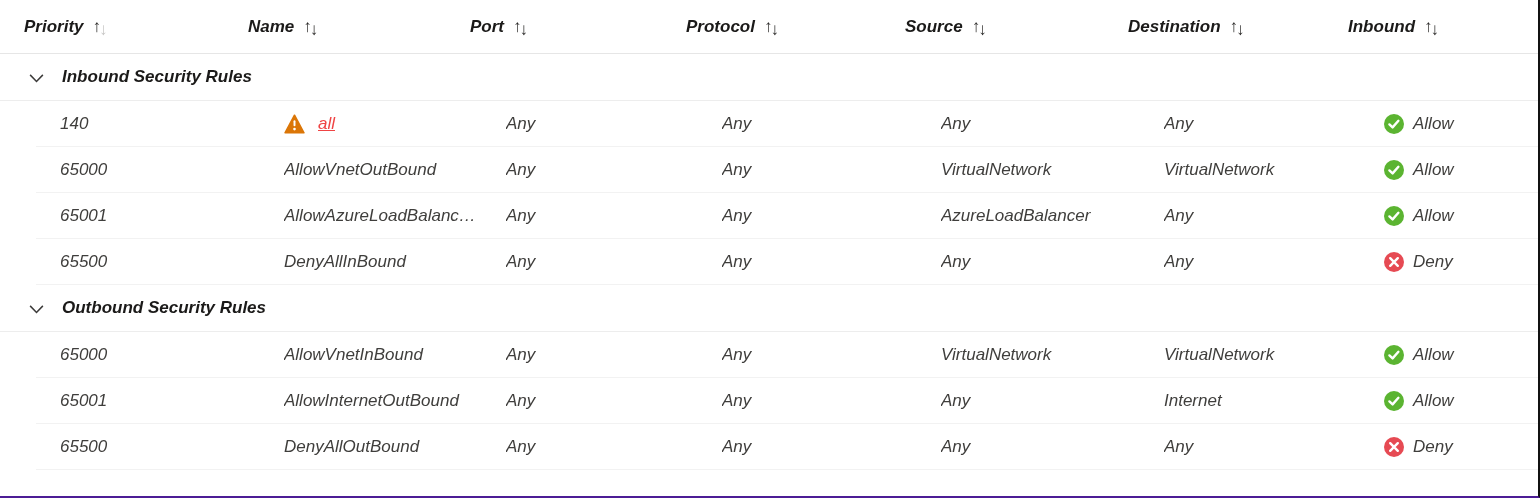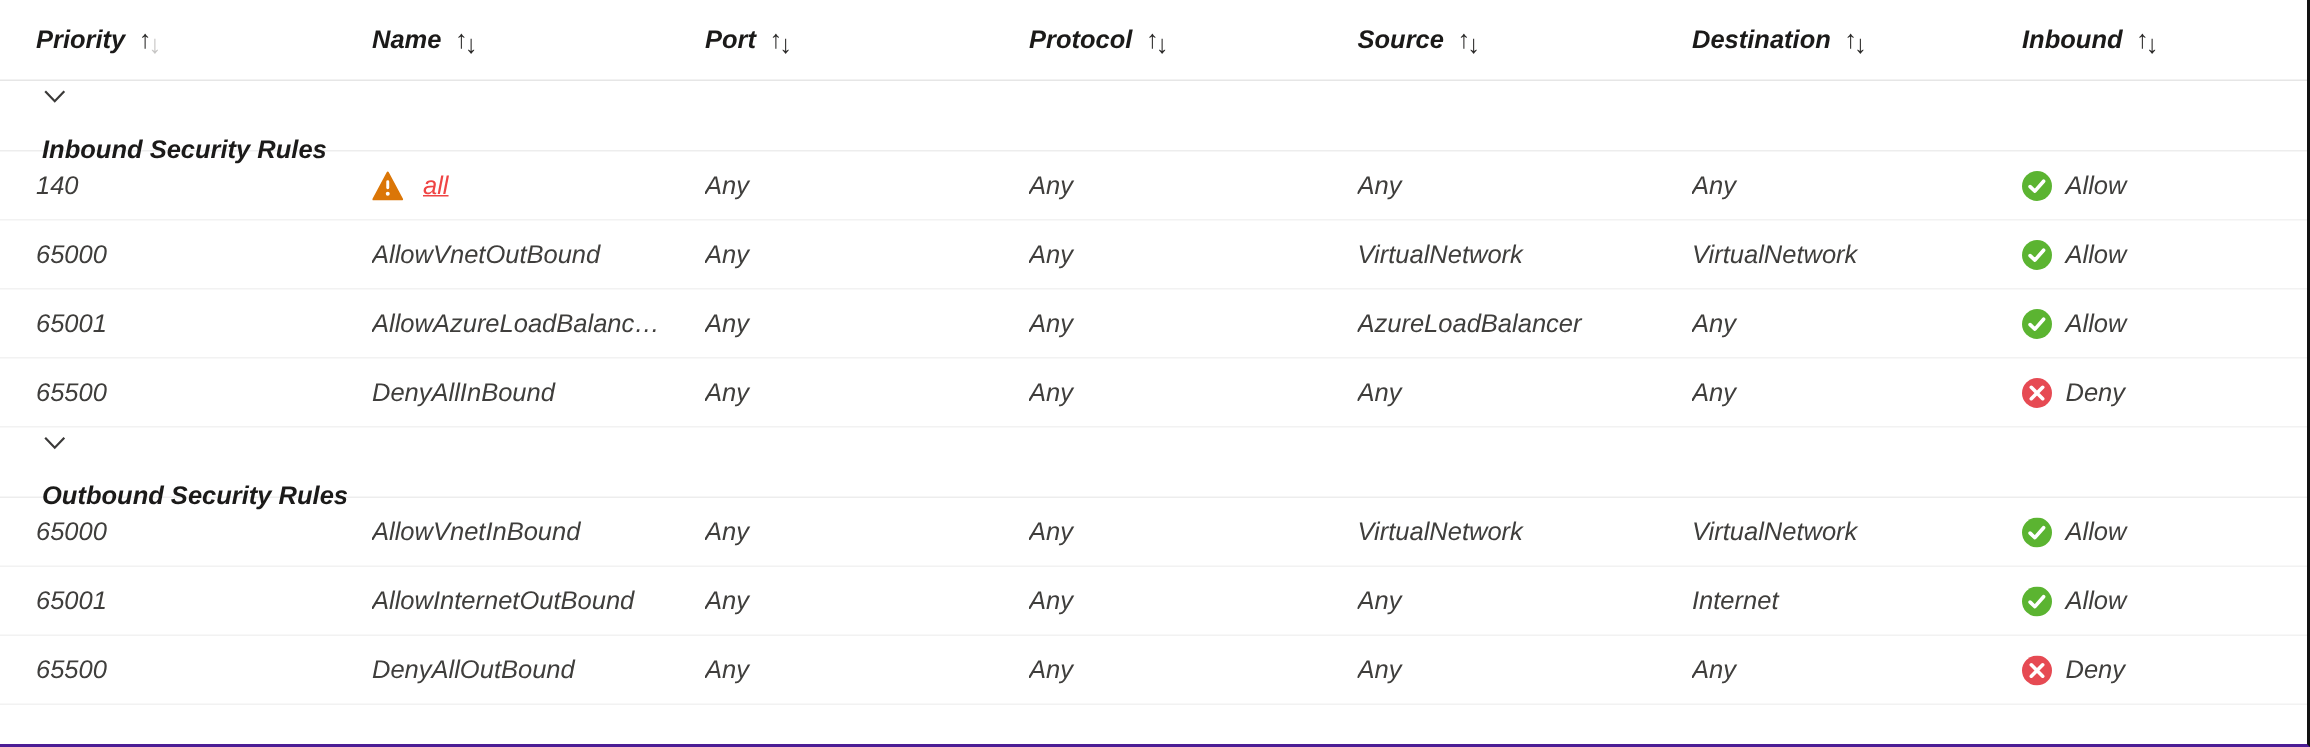--- a/index.html
+++ b/index.html
@@ -44,33 +44,33 @@
     font-weight: 400;
     font-size: 17px;
     color: #2b2a29;
     letter-spacing: -2px;
   }
   .sort .down { transform: translateY(3px); }
   .sort .dim { color: #c7c6c5; }
   .group-row {
     height: 47px;
     display: flex;
-    align-items: flex-start;
+    align-items: center;
     padding-left: 28px;
     gap: 17px;
     border-bottom: 1px solid #ededed;
     color: #1b1a19;
     font-weight: 700;
     cursor: pointer;
-    flex-direction: column;
   }
   .chevron-icon { display: inline-flex; margin-top: 2px; }
   .data-row {
     height: 46px;
     border-bottom: 1px solid #f2f2f2;
+    margin-left: 36px;
   }
   .cell {
     white-space: nowrap;
     overflow: hidden;
     text-overflow: ellipsis;
     padding-right: 14px;
   }
   .name-cell { display: flex; align-items: center; }
   .warning-icon { display: inline-flex; margin-right: 13px; flex: 0 0 auto; }
   .rule-link {

